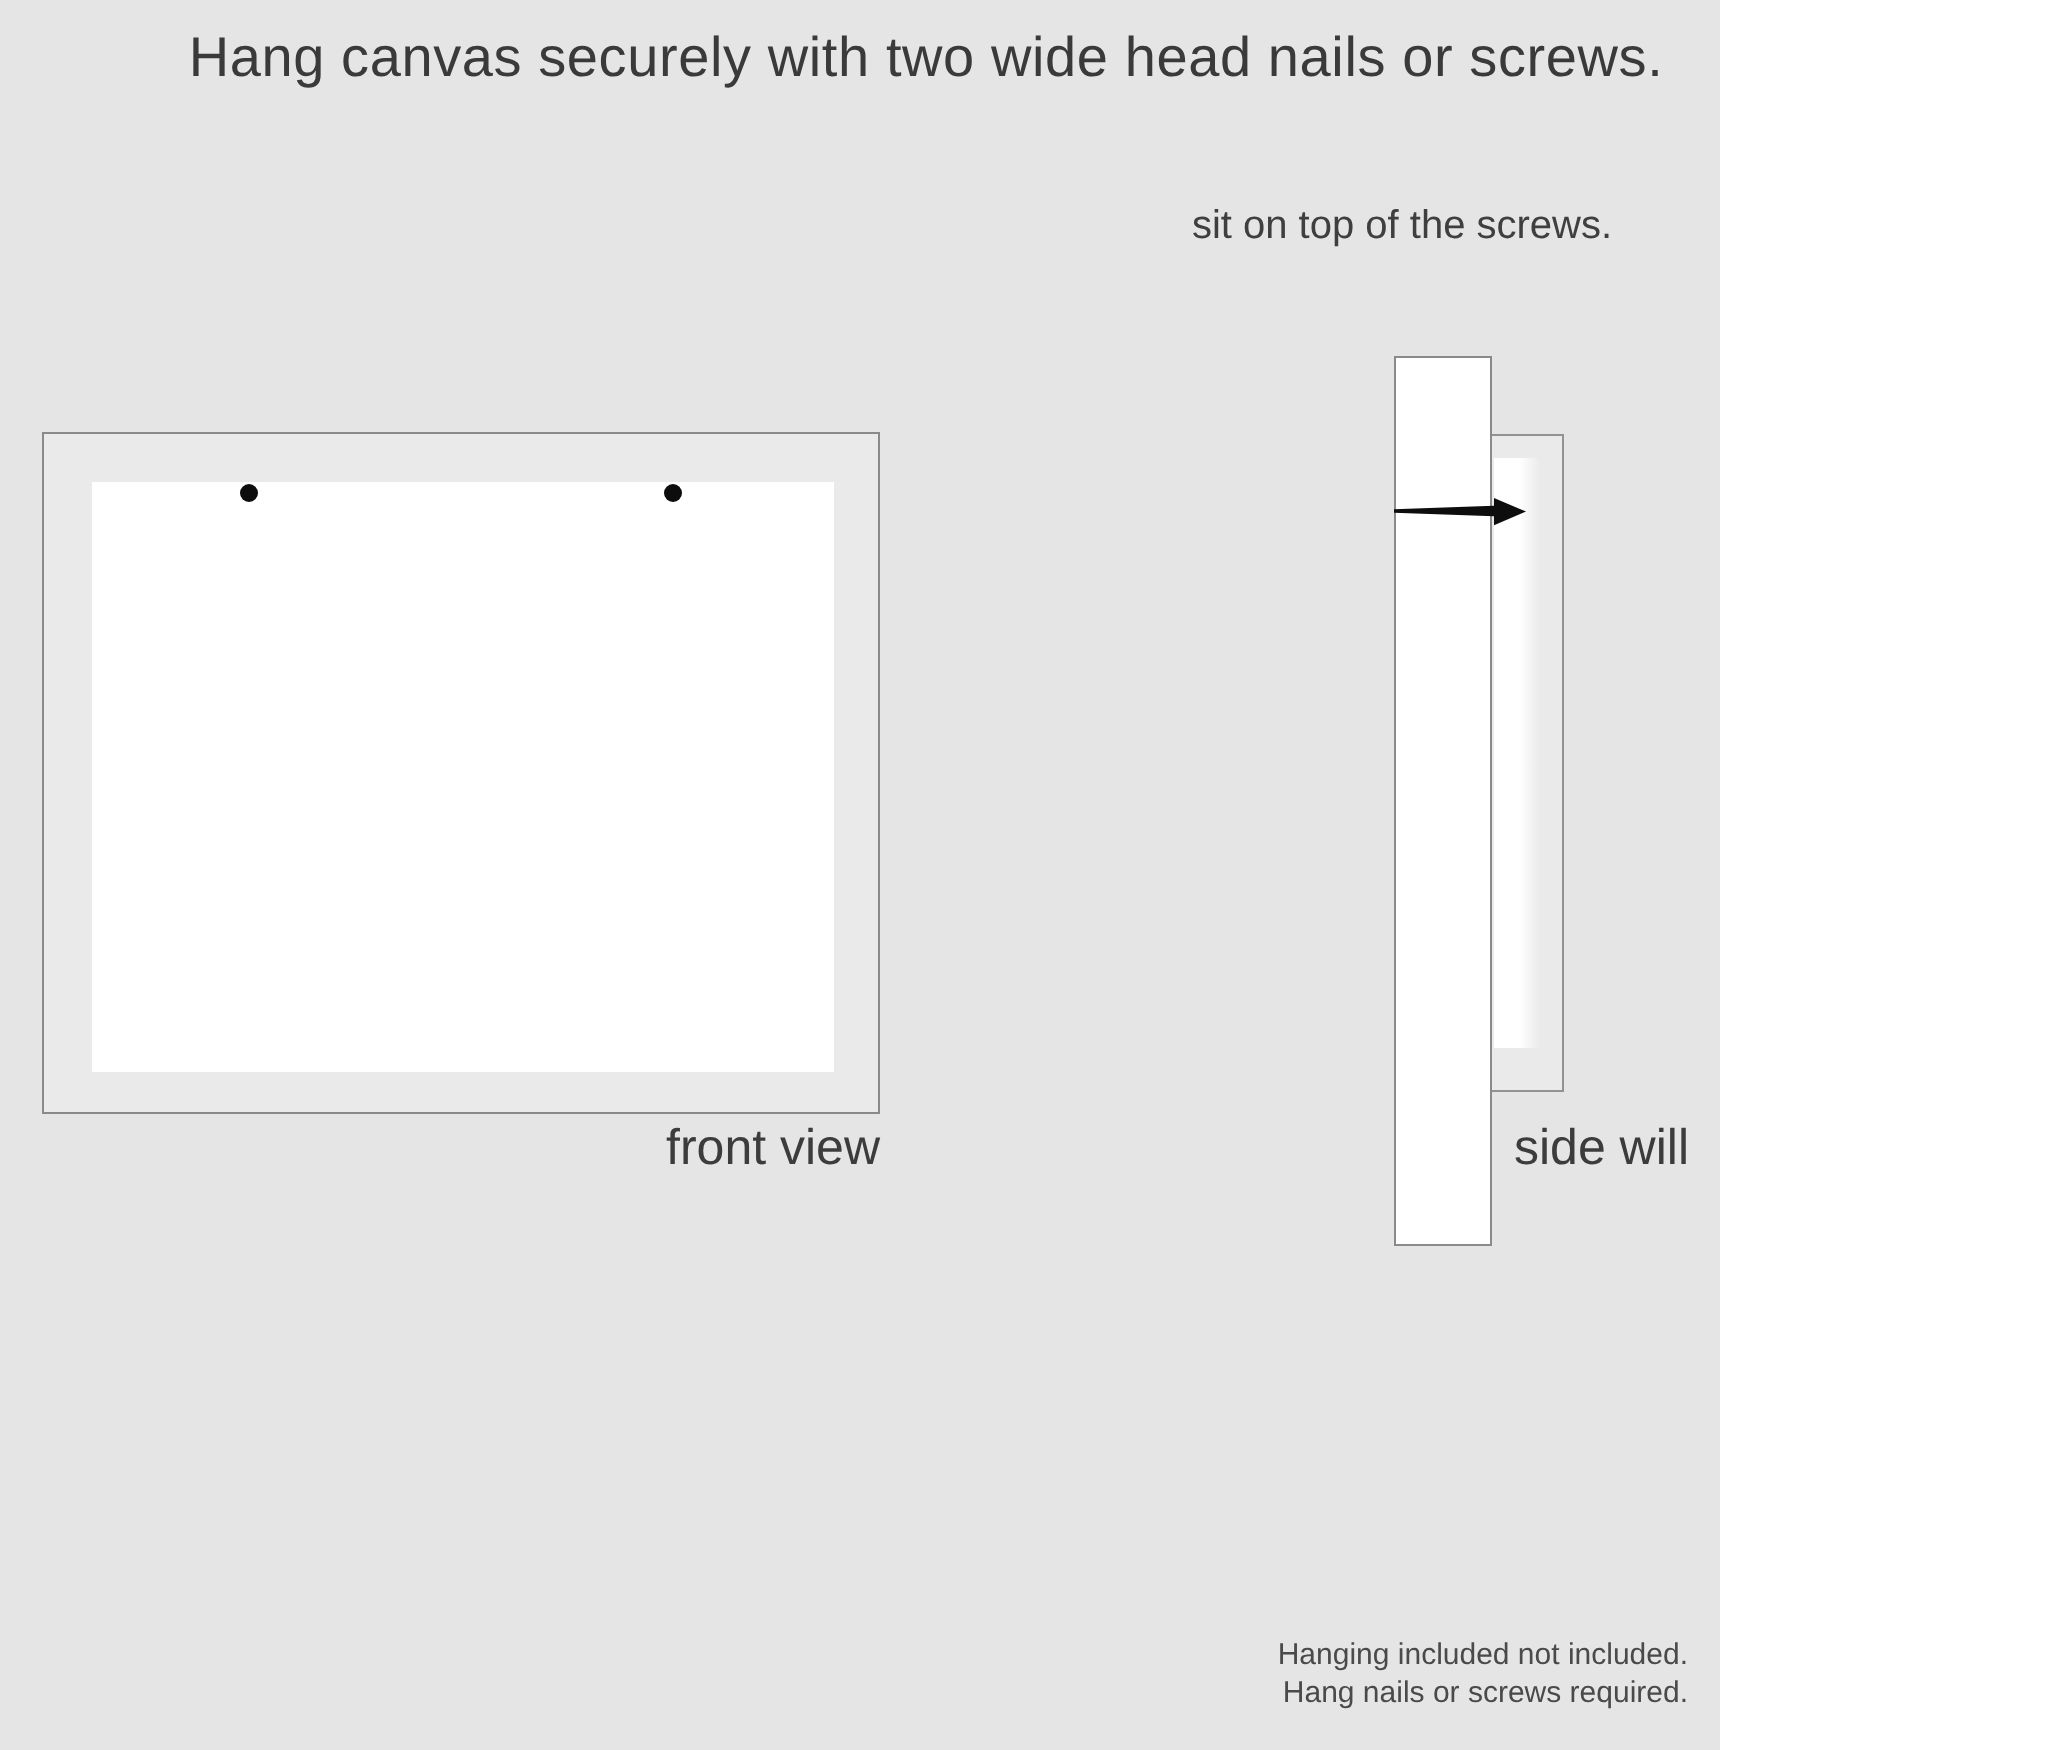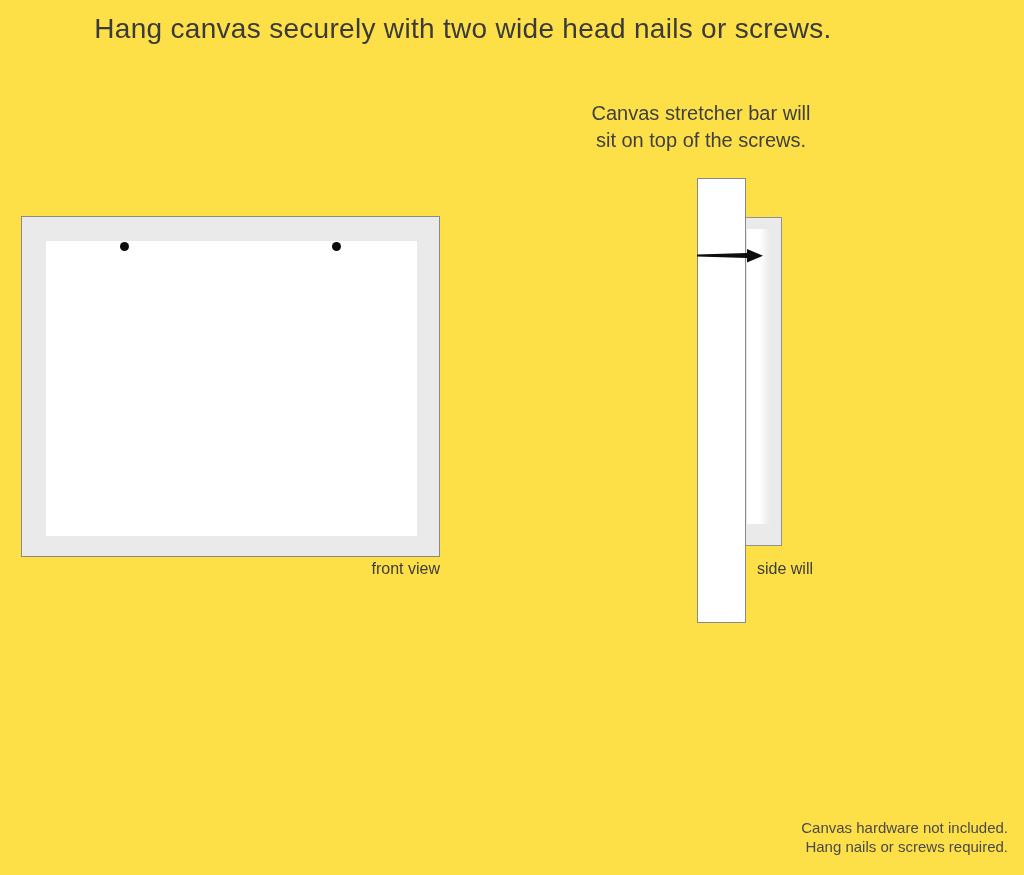--- a/index.html
+++ b/index.html
@@ -3,23 +3,23 @@
 <meta charset="utf-8">
 <style>
   html, body {
     margin: 0;
     padding: 0;
     background: #ffffff;
     font-family: "Liberation Sans", "DejaVu Sans", sans-serif;
   }
   #stage {
     position: relative;
-    width: 1024px;
+    width: 860px;
     height: 875px;
-    background: #fde047;
+    background: #e5e5e5;
     overflow: hidden;
   }
   .title {
     position: absolute;
     top: 13px;
     left: 0;
     width: 926px;
     text-align: center;
     font-size: 28px;
     font-weight: 400;
@@ -64,21 +64,21 @@
     height: 9px;
     border-radius: 50%;
     background: #0d0d0d;
     top: 25px;
   }
   .screw-dot.one { left: 98px;  }
   .screw-dot.two { left: 310px; }
 
   .view-label {
     position: absolute;
-    font-size: 16px;
+    font-size: 25px;
     color: #3c3c3c;
     white-space: nowrap;
   }
   .view-label.front {
     top: 560px;
     left: 240px;
     width: 200px;
     text-align: right;
   }
   .view-label.side {
@@ -139,21 +139,20 @@
 </style>
 </head>
 <body>
 
 <div id="stage">
 
   <div class="title">Hang canvas securely with two wide head nails or screws.</div>
 
 
   <div class="instruction right">
-    <div>Canvas stretcher bar will</div>
     <div>sit on top of the screws.</div>
   </div>
 
   <div class="front-frame">
     <div class="front-inner"></div>
     <div class="screw-dot one"></div>
     <div class="screw-dot two"></div>
   </div>
   <div class="view-label front">front view</div>
 
@@ -161,17 +160,17 @@
     <div class="side-canvas-inner"></div>
   </div>
   <div class="side-bar"></div>
   <svg class="nail-svg" viewBox="0 0 80 22" aria-hidden="true">
     <polygon points="7,9.6 57,7.9 57,13.1 7,11.4" fill="#0d0d0d"></polygon>
     <polygon points="57,4.0 73,10.8 57,17.6" fill="#0d0d0d"></polygon>
   </svg>
   <div class="view-label side">side will</div>
 
   <div class="footnote">
-    <div>Canvas hardware not included.</div>
+    <div>Hanging included not included.</div>
     <div>Hang nails or screws required.</div>
   </div>
 
 </div>
 
 </body></html>

